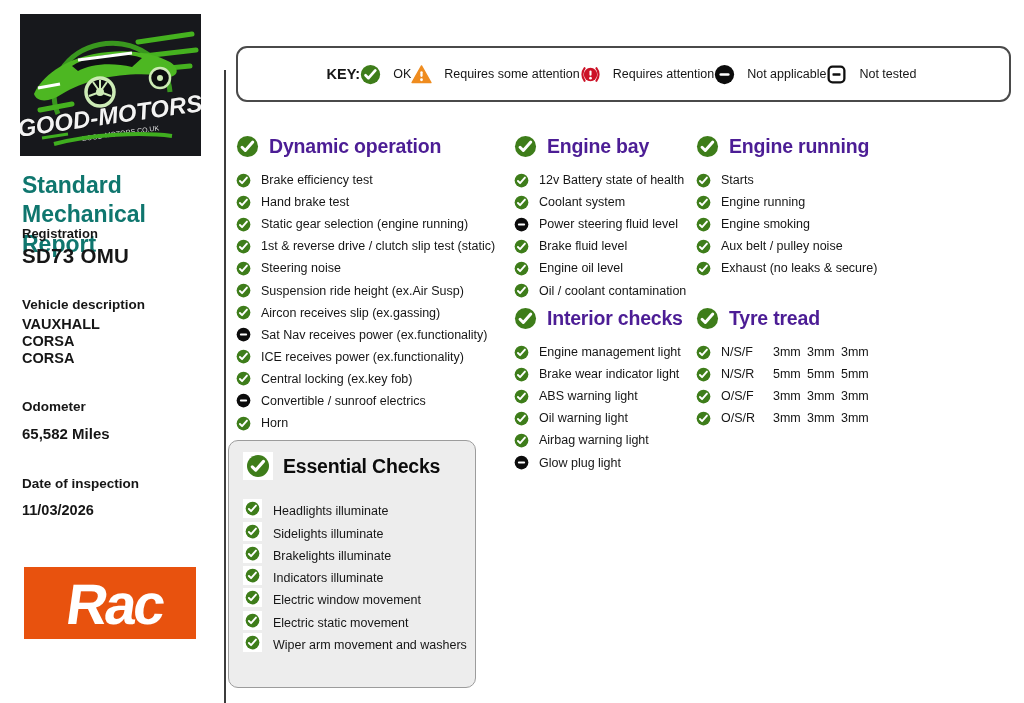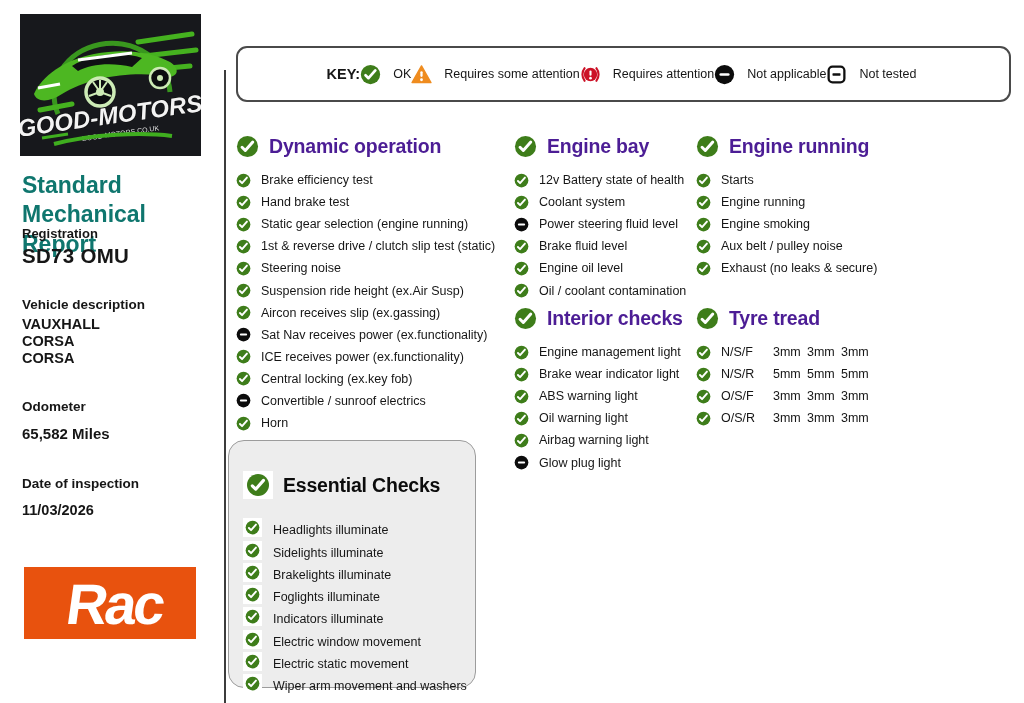--- a/index.html
+++ b/index.html
@@ -44,21 +44,21 @@
   .item .ic{width:15px;height:15px;flex:none;display:inline-flex}
 
   
   .tyre-row{display:flex;align-items:center;height:22.1px;font-size:12.5px}
   .tyre-row .ic{width:15px;height:15px;margin-right:10px;display:inline-flex}
   .tyre-label{width:52px}
   .tyre-vals span{display:inline-block;width:34px}
 
   
   .ess-box{left:228px;top:440px;width:248px;height:248px;background:#ededed;border:1px solid #9c9c9c;
-           border-radius:16px;padding:29px 14px;box-sizing:border-box}
+           border-radius:10px;padding:10px 14px;box-sizing:border-box}
   .ess-h{display:flex;align-items:center;gap:10px;margin-bottom:15px;height:30px}
   .ess-h .chip{width:30px;height:28px}
   .ess-h .t{font-size:19.5px;font-weight:bold;color:#0c0c0c;letter-spacing:-.2px}
   .ess-item{display:flex;align-items:flex-end;gap:11px;height:22.3px;font-size:12.5px;white-space:nowrap}
   .chip{background:#fff;display:inline-flex;align-items:center;justify-content:center;flex:none;
         width:19px;height:19px}
   .chip svg{width:15px;height:15px}
   .ess-h .chip svg{width:24px;height:24px}
 </style>
 </head>
@@ -620,73 +620,62 @@
           <span class="ic">
             <svg viewBox="0 0 24 24">
               <circle cx="12" cy="12" r="11" fill="#3e7d1a"></circle>
               <path d="M6.3 12.8l3.4 3.4 7.8-8.8" fill="none" stroke="#fff" stroke-width="3.1" stroke-linecap="round" stroke-linejoin="round"></path>
             </svg>
           </span>
         </span>
         <span>Brakelights illuminate</span>
       </div>
 
+
       <div class="ess-item">
         <span class="chip">
           <span class="ic">
             <svg viewBox="0 0 24 24">
               <circle cx="12" cy="12" r="11" fill="#3e7d1a"></circle>
               <path d="M6.3 12.8l3.4 3.4 7.8-8.8" fill="none" stroke="#fff" stroke-width="3.1" stroke-linecap="round" stroke-linejoin="round"></path>
             </svg>
           </span>
         </span>
-        <span>Foglights illuminate</span>
+        <span>Indicators illuminate</span>
       </div>
 
       <div class="ess-item">
         <span class="chip">
           <span class="ic">
             <svg viewBox="0 0 24 24">
               <circle cx="12" cy="12" r="11" fill="#3e7d1a"></circle>
               <path d="M6.3 12.8l3.4 3.4 7.8-8.8" fill="none" stroke="#fff" stroke-width="3.1" stroke-linecap="round" stroke-linejoin="round"></path>
             </svg>
           </span>
         </span>
-        <span>Indicators illuminate</span>
+        <span>Electric window movement</span>
       </div>
 
       <div class="ess-item">
         <span class="chip">
           <span class="ic">
             <svg viewBox="0 0 24 24">
               <circle cx="12" cy="12" r="11" fill="#3e7d1a"></circle>
               <path d="M6.3 12.8l3.4 3.4 7.8-8.8" fill="none" stroke="#fff" stroke-width="3.1" stroke-linecap="round" stroke-linejoin="round"></path>
             </svg>
           </span>
         </span>
-        <span>Electric window movement</span>
+        <span>Electric static movement</span>
       </div>
 
       <div class="ess-item">
         <span class="chip">
           <span class="ic">
             <svg viewBox="0 0 24 24">
               <circle cx="12" cy="12" r="11" fill="#3e7d1a"></circle>
               <path d="M6.3 12.8l3.4 3.4 7.8-8.8" fill="none" stroke="#fff" stroke-width="3.1" stroke-linecap="round" stroke-linejoin="round"></path>
             </svg>
           </span>
         </span>
-        <span>Electric static movement</span>
-      </div>
-
-      <div class="ess-item">
-        <span class="chip">
-          <span class="ic">
-            <svg viewBox="0 0 24 24">
-              <circle cx="12" cy="12" r="11" fill="#3e7d1a"></circle>
-              <path d="M6.3 12.8l3.4 3.4 7.8-8.8" fill="none" stroke="#fff" stroke-width="3.1" stroke-linecap="round" stroke-linejoin="round"></path>
-            </svg>
-          </span>
-        </span>
         <span>Wiper arm movement and washers</span>
       </div>
     </div>
 </div>
 
 </body></html>

